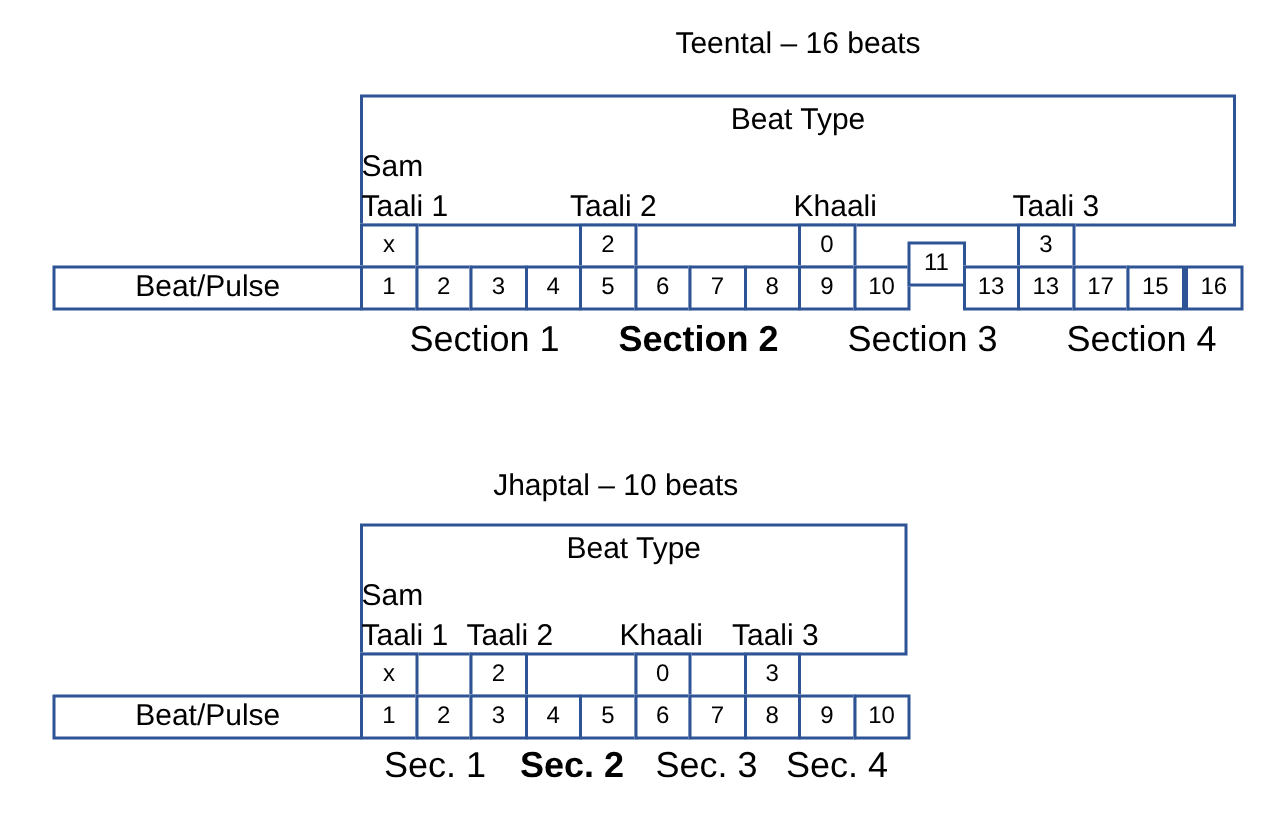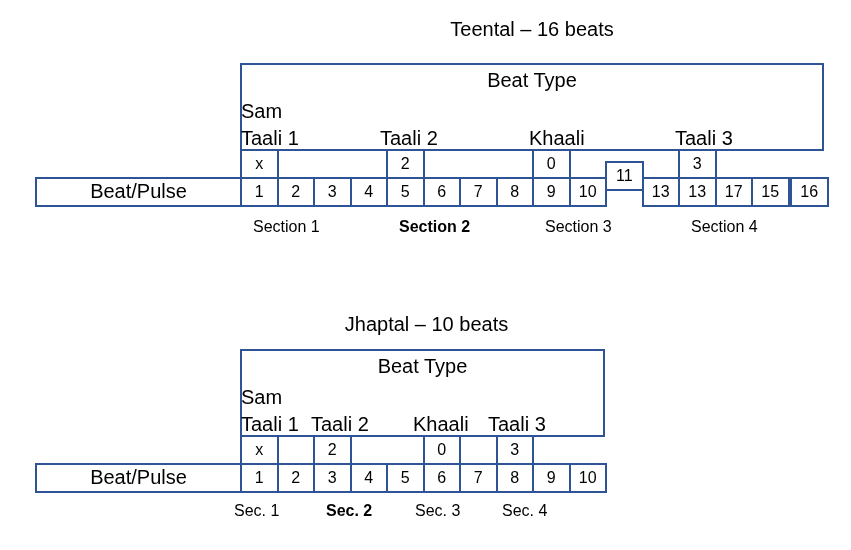--- a/index.html
+++ b/index.html
@@ -27,21 +27,21 @@
     position:absolute; box-sizing:border-box; height:30px; width:38.5px;
     border:2px solid var(--line); background:#fff;
     text-align:center; font-size:16px; line-height:25px;
   }
   .mspan {
     position:absolute; box-sizing:border-box; height:30px;
     border-right:2px solid var(--line);
   }
   .label-cell { width:207px; font-size:20px; line-height:25px; }
   .section-label {
-    position:absolute; text-align:left; font-size:16px; line-height:26px;
+    position:absolute; text-align:right; font-size:24px; line-height:26px;
     white-space:nowrap;
   }
 </style>
 </head>
 <body>
 
 <div id="canvas">
 
   <section>
     <div class="title" style="left:240px; top:17px; width:584px;">Teental – 16 beats</div>
@@ -78,21 +78,21 @@
     <div class="cell" style="left:751px;   top:177px;">15</div>
     <div class="cell" style="left:790px; top:177px;">16</div>
 
     <div class="section-label" style="left:253px; top:214px; width:120px;">Section 1</div>
     <div class="section-label" style="left:399px; top:214px; width:120px;font-weight:bold;">Section 2</div>
     <div class="section-label" style="left:545px; top:214px; width:120px;">Section 3</div>
     <div class="section-label" style="left:691px; top:214px; width:120px;">Section 4</div>
   </section>
 
   <section>
-    <div class="title" style="left:244px; top:312px; width:365px;text-align:center;">Jhaptal – 10 beats</div>
+    <div class="title" style="left:228px; top:312px; width:365px;text-align:center;">Jhaptal – 10 beats</div>
 
     <div class="bt-box" style="left:240px; top:349px; width:365px; height:88px;">
       <div class="bt-label">Beat Type</div>
       <div class="inbox-label" style="left:-1px; top:34px;">Sam</div>
       <div class="inbox-label" style="left:-1px; top:61px;">Taali 1</div>
       <div class="inbox-label" style="left:69px; top:61px;">Taali 2</div>
       <div class="inbox-label" style="left:171px; top:61px;">Khaali</div>
       <div class="inbox-label" style="left:246px; top:61px;">Taali 3</div>
     </div>
 

